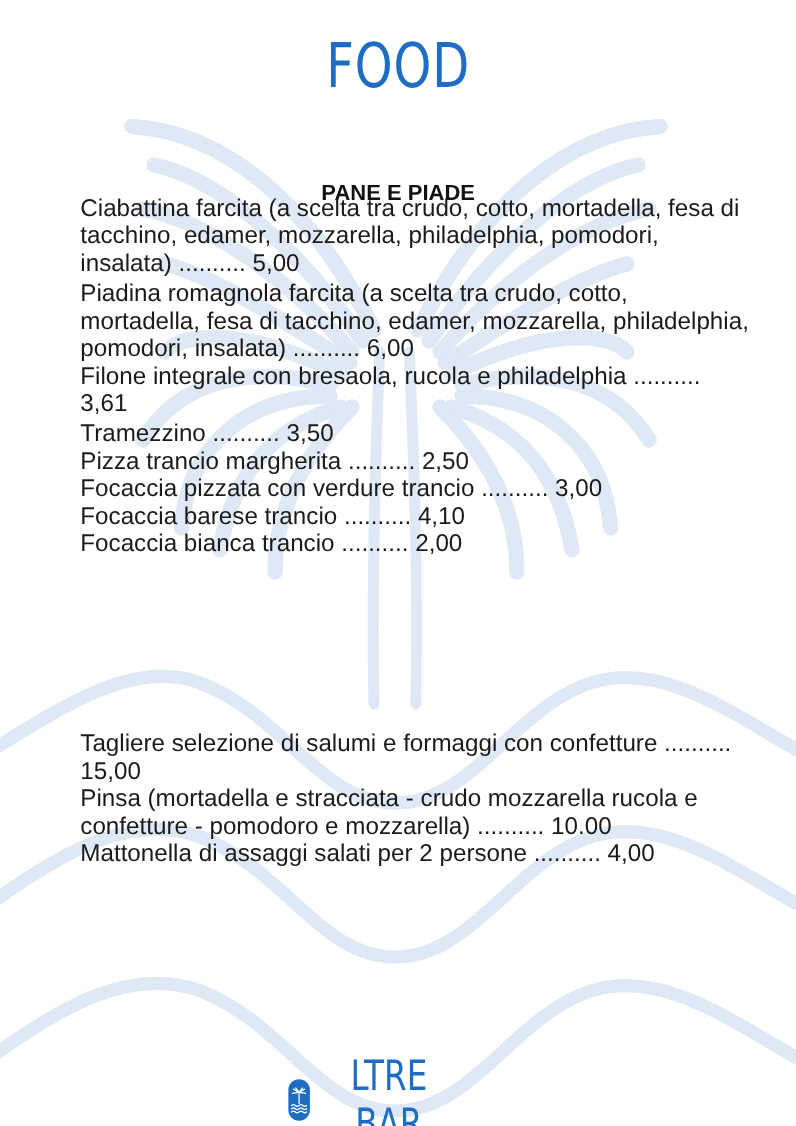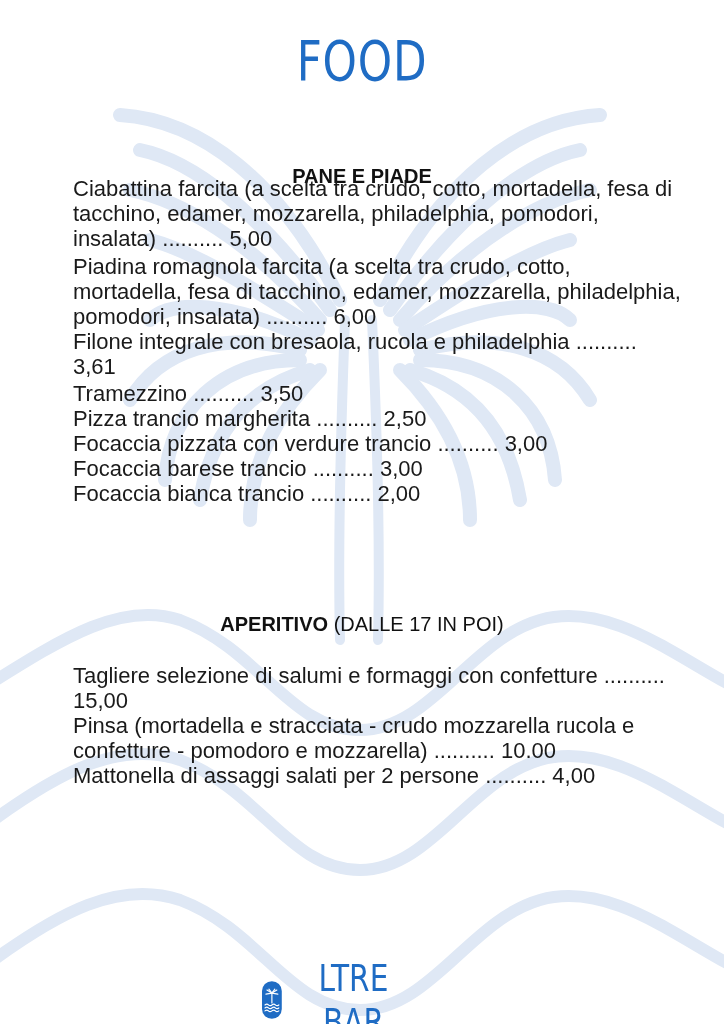--- a/index.html
+++ b/index.html
@@ -88,27 +88,24 @@
   <div class="block" style="top:254px;">
     <p>Piadina romagnola farcita (a scelta tra crudo, cotto, mortadella, fesa di tacchino, edamer, mozzarella, philadelphia, pomodori, insalata) ..........  6,00</p>
   </div>
   <div class="block" style="top:329px;">
     <p>Filone integrale con bresaola, rucola e philadelphia .......... 3,61</p>
   </div>
   <div class="block" style="top:381px;">
     <p>Tramezzino .......... 3,50</p>
     <p>Pizza trancio margherita .......... 2,50</p>
     <p>Focaccia pizzata con verdure trancio .......... 3,00</p>
-    <p>Focaccia barese trancio .......... 3,00</p>
+    <p>Focaccia barese trancio .......... 4,10</p>
     <p>Focaccia bianca trancio .......... 2,00</p>
   </div>
 
-  <div class="section-title" style="top:580px;">
-    <b>APERITIVO</b><span class="sub"> (DALLE 17 IN POI)</span>
-  </div>
 
   <div class="block" style="top:642px;margin-top:21px;">
     <p>Tagliere selezione di salumi e formaggi con confetture .......... 15,00</p>
     <p>Pinsa (mortadella e stracciata - crudo mozzarella rucola e confetture - pomodoro e mozzarella) .......... 10.00</p>
     <p>Mattonella di assaggi salati per 2 persone .......... 4,00</p>
   </div>
 
   <div class="logo">
     <div class="logo-inner">
       <svg width="20" height="38" viewBox="0 0 20 38" xmlns="http://www.w3.org/2000/svg">

